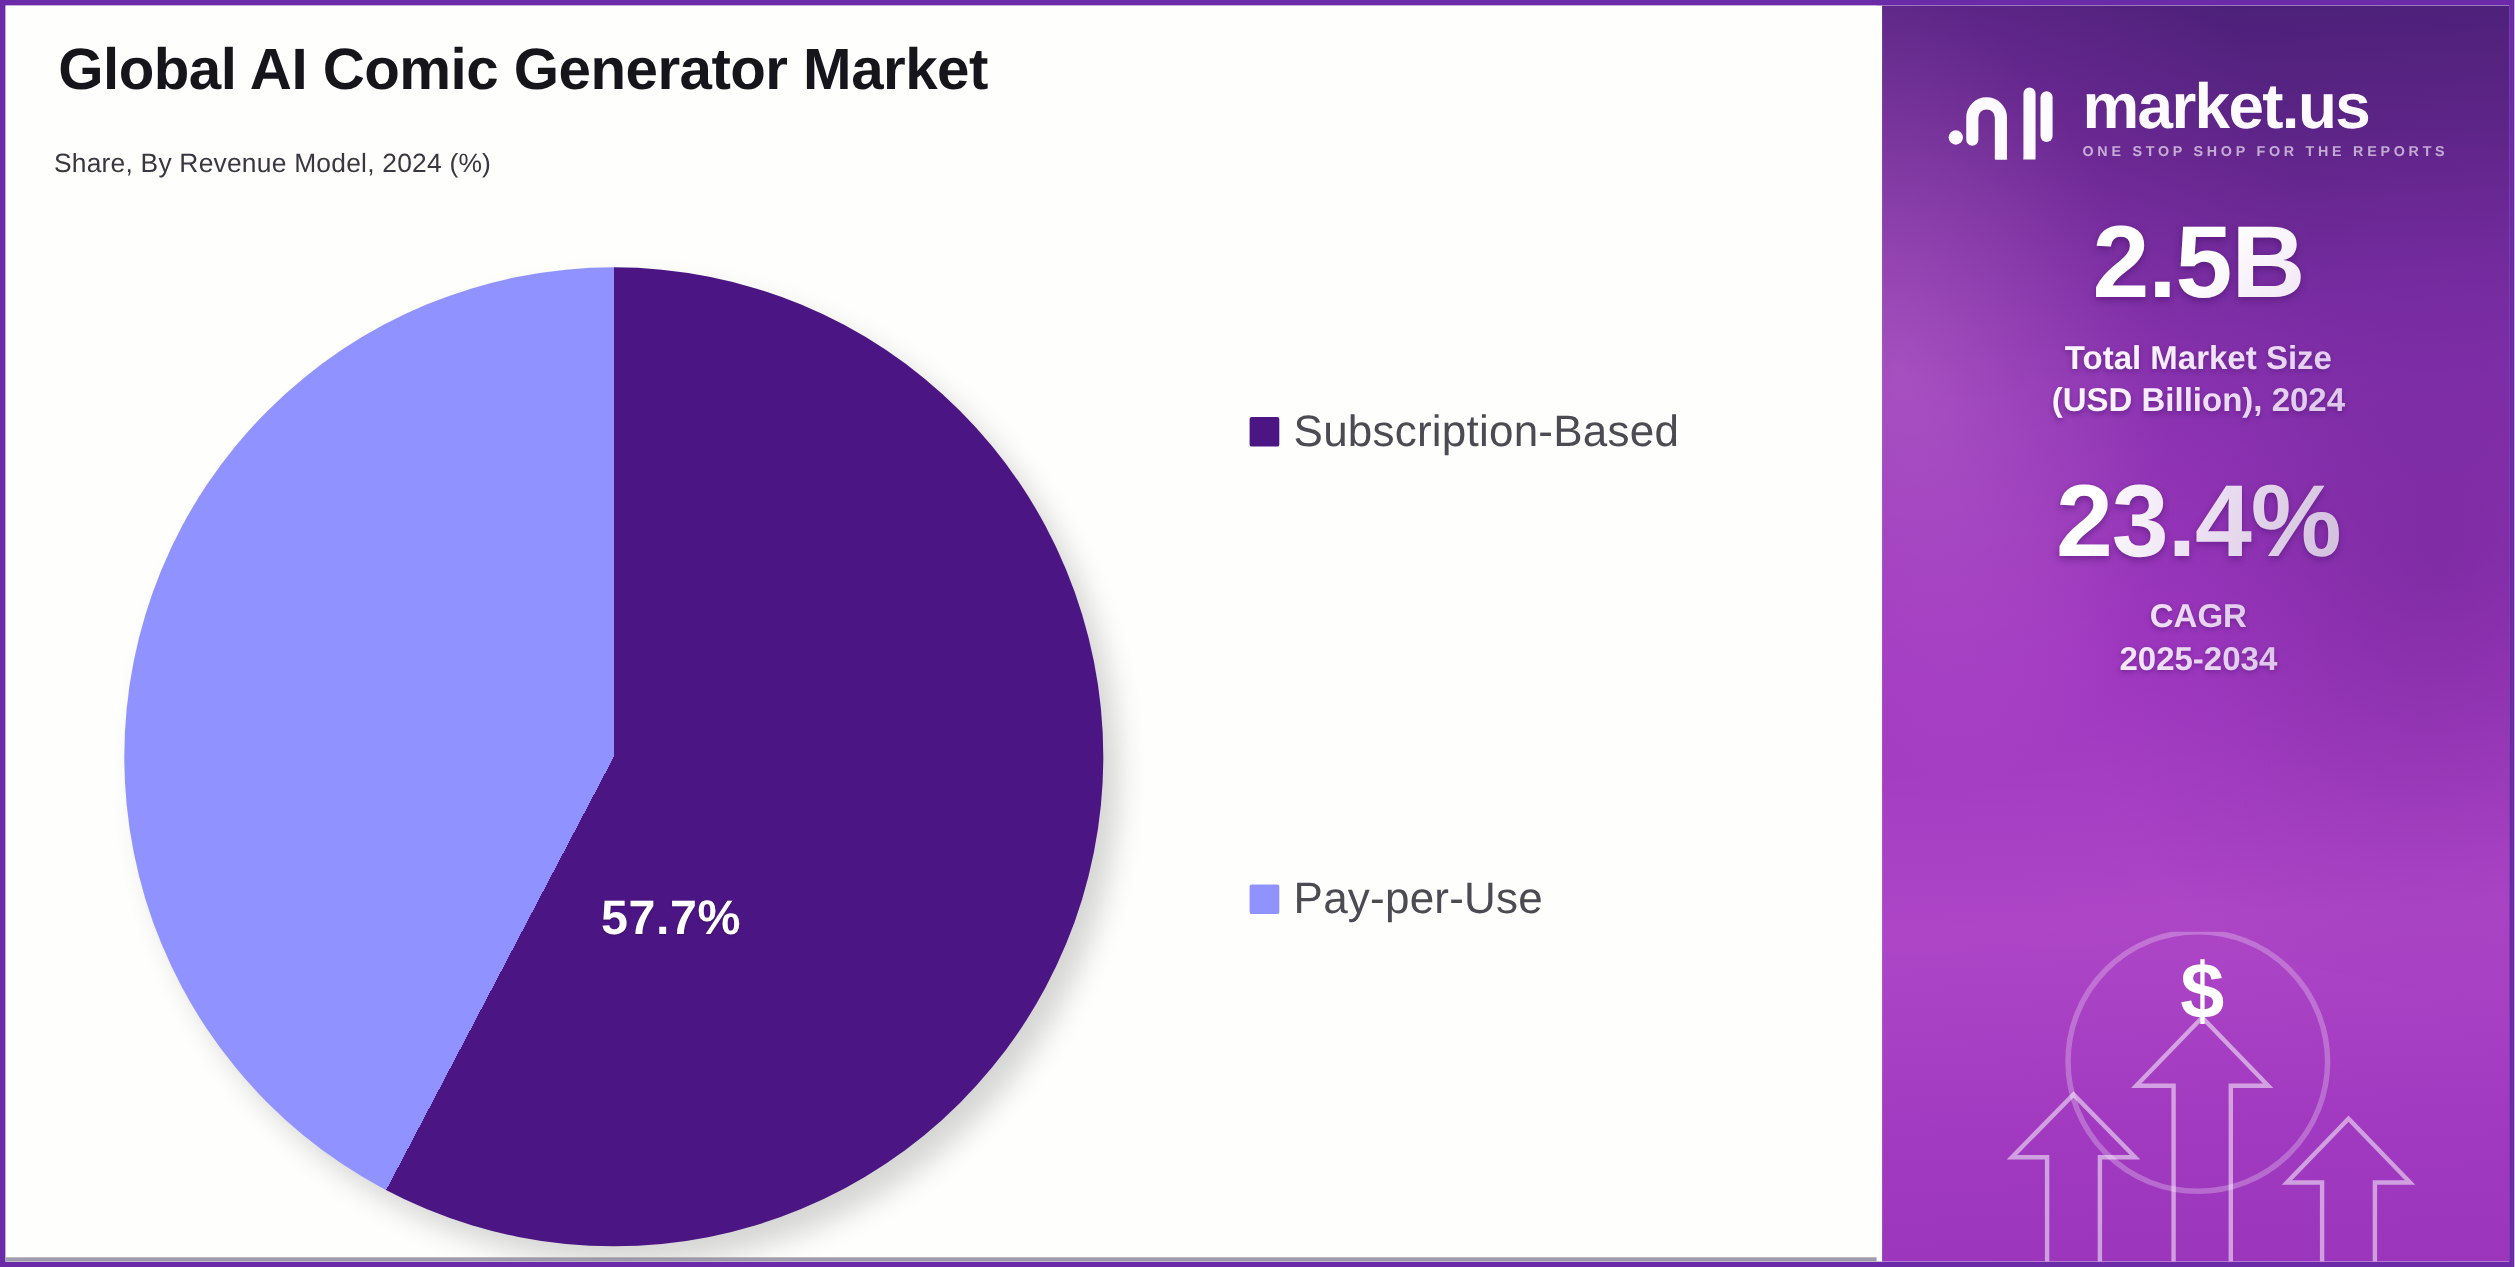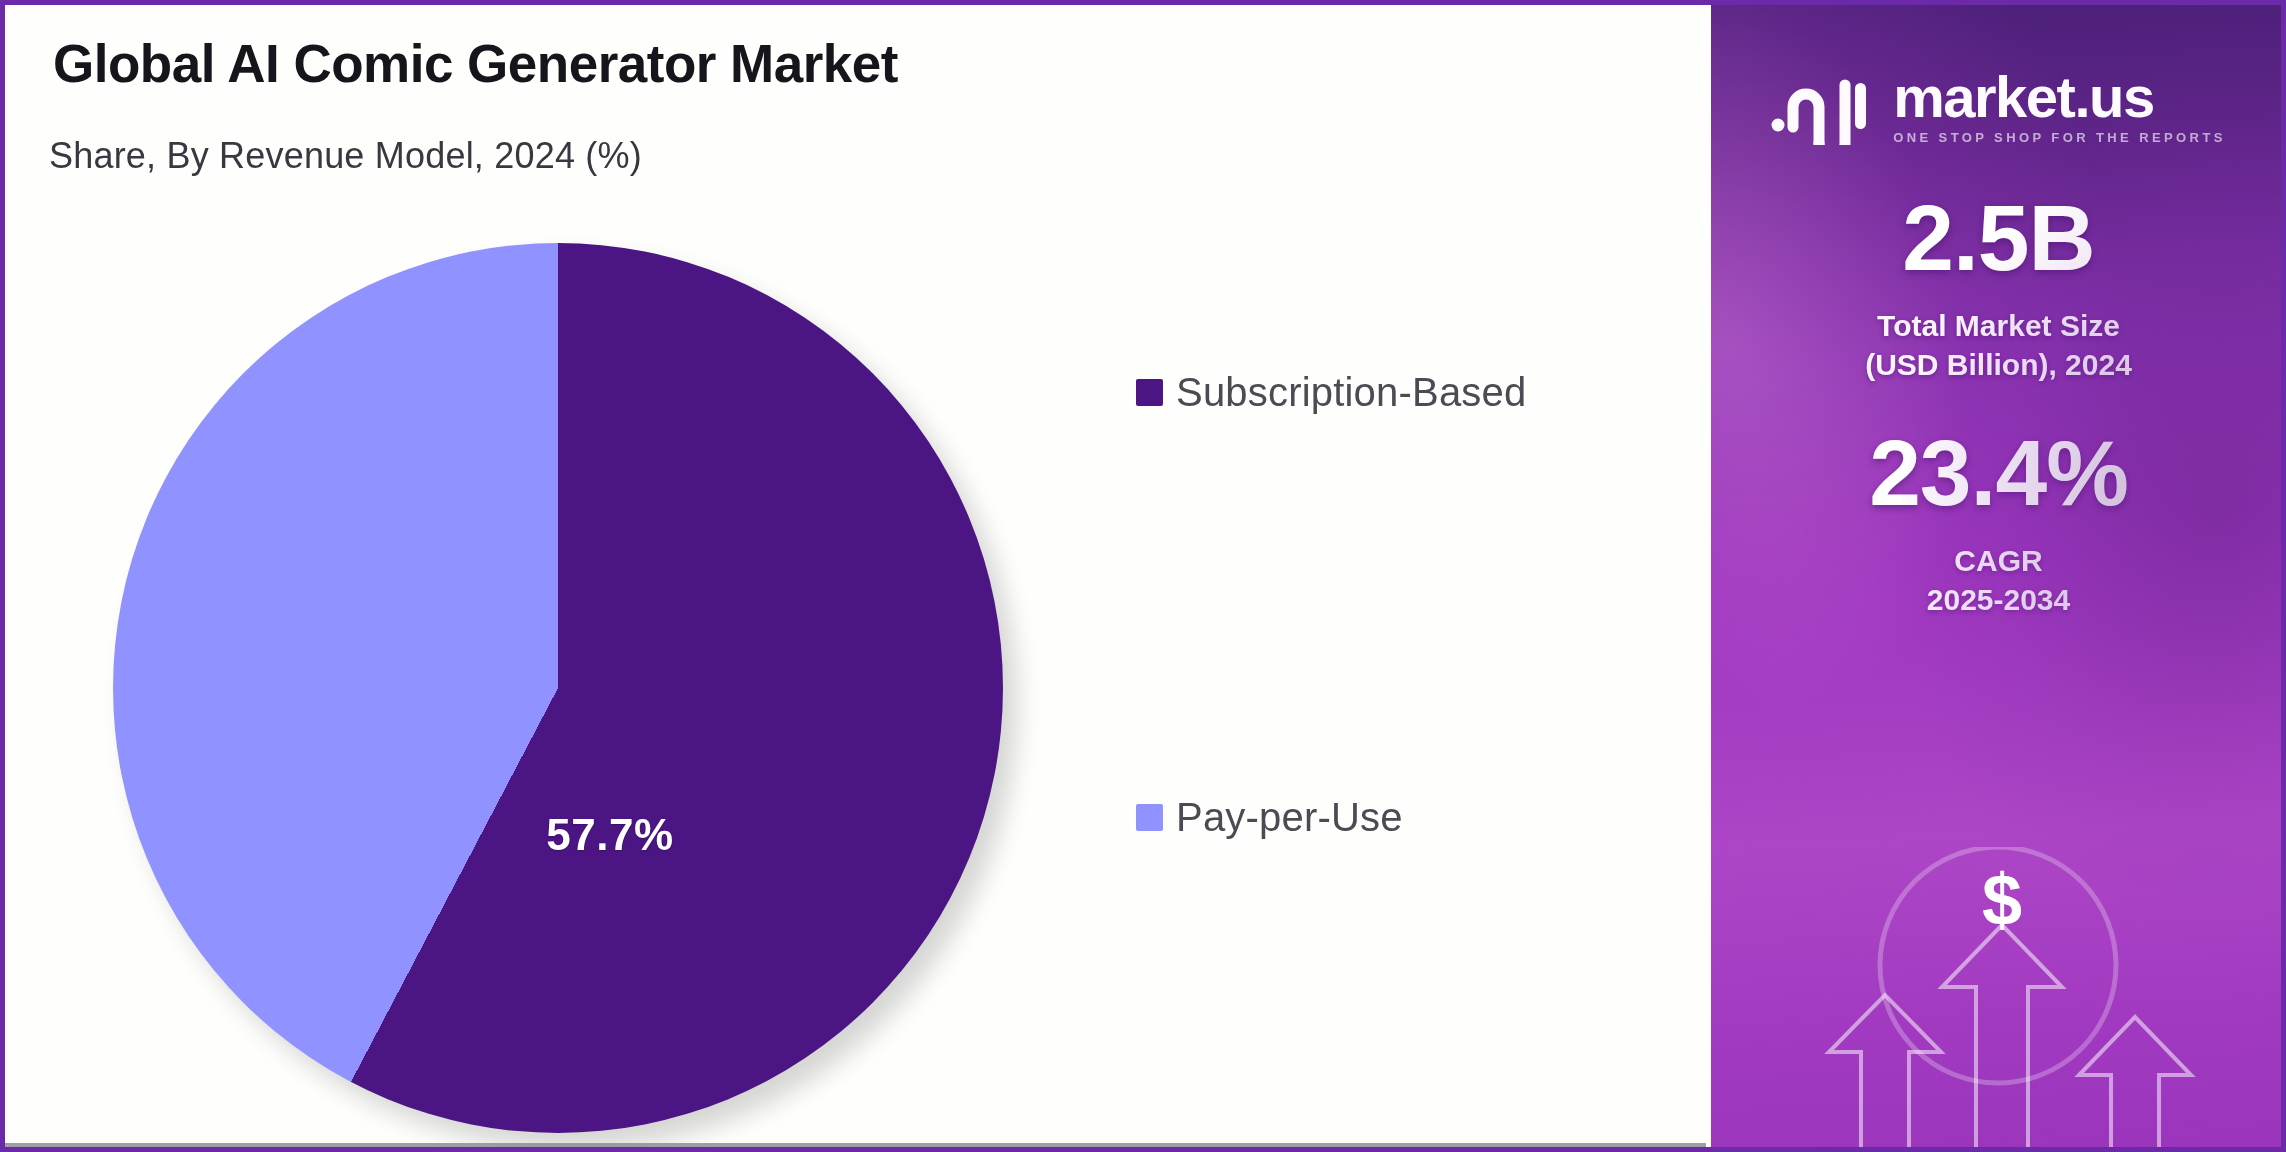--- a/index.html
+++ b/index.html
@@ -26,21 +26,21 @@
     background:#8e8b9c;opacity:.85;
   }
 
   .title{
     position:absolute;left:48px;top:28px;
     font-size:53px;font-weight:bold;color:#17151c;
     letter-spacing:-.5px;white-space:nowrap;text-align:center;
   }
   .subtitle{
     position:absolute;left:44px;top:130px;
-    font-size:36px;font-weight:normal;color:#3a3740;
+    font-size:24px;font-weight:normal;color:#3a3740;
     letter-spacing:.2px;white-space:nowrap;
   }
 
   
   .pie-wrap{
     position:absolute;left:108px;top:238px;
     width:890px;height:890px;
   }
   .pie-shadow{
     position:absolute;left:14px;top:16px;

